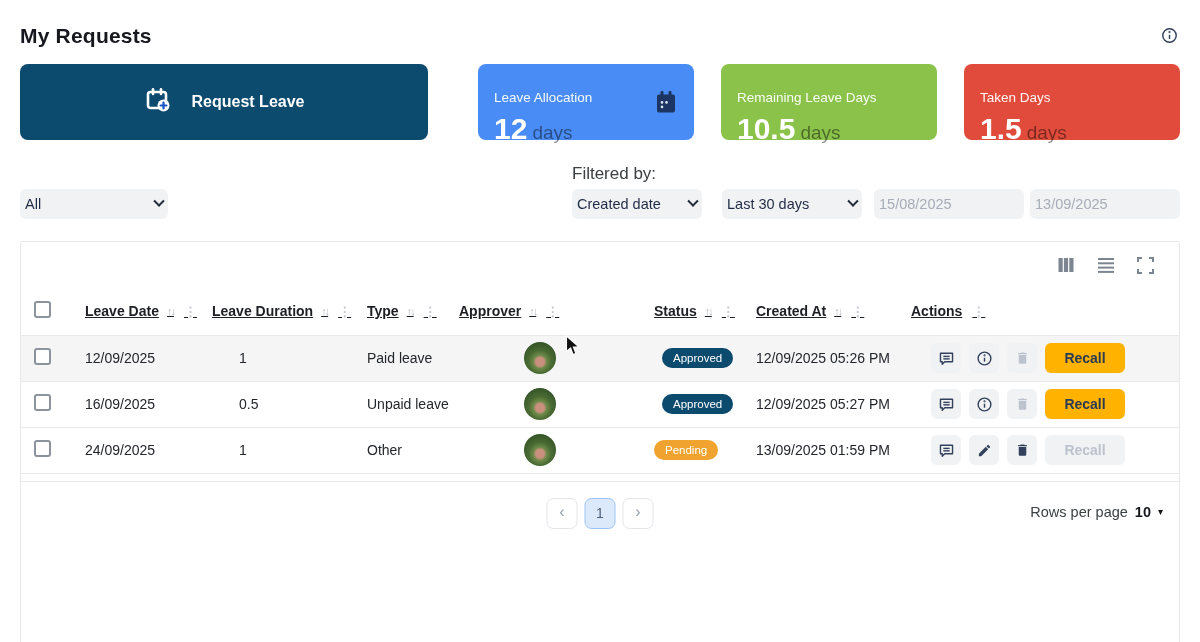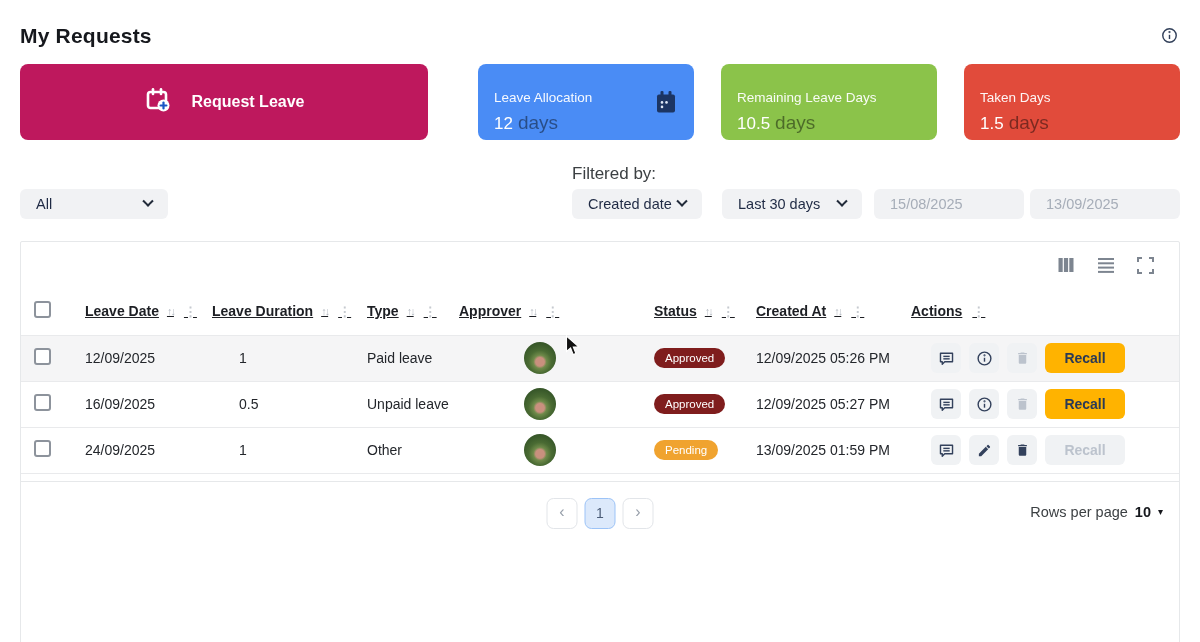--- a/index.html
+++ b/index.html
@@ -7,37 +7,37 @@
               font-family:"Liberation Sans", sans-serif; color:#202124; }
   .page { position:relative; width:1200px; height:642px; padding:24px 20px 0 20px; }
 
   
   .page-header { display:flex; align-items:flex-start; justify-content:space-between; }
   .page-title { font-size:21px; font-weight:700; color:#16181d; letter-spacing:.2px; }
   .info-top { margin-top:3px; margin-right:2px; cursor:pointer; }
 
   
   .stats-row { display:flex; margin-top:16px; height:76px; }
-  .request-leave { width:408px; height:76px; border:none; border-radius:8px; background:#be185d;
+  .request-leave { width:408px; height:76px; border:none; border-radius:8px; background:#0c4a6e;
                    color:#fff; font-family:inherit; font-size:16px; font-weight:700; cursor:pointer;
                    display:flex; align-items:center; justify-content:center; gap:20px; }
   .cards { display:flex; gap:27px; margin-left:50px; flex:1; }
   .stat-card { flex:1; border-radius:8px; padding:26px 16px 12px 16px; position:relative; }
   .stat-card.blue  { background:#4a8cf5; }
   .stat-card.green { background:#8bc34a; }
   .stat-card.red   { background:#e14b3b; }
   .stat-label { font-size:13.5px; color:rgba(255,255,255,.95); }
   .stat-value-row { margin-top:7px; font-size:19px; color:rgba(0,0,0,.45); }
-  .stat-value { font-size:17px; font-weight:400; color:#ffffff; margin-right:5px; }
+  .stat-value { font-size:30px; font-weight:700; color:#ffffff; margin-right:5px; }
   .stat-cal-icon { position:absolute; right:16px; top:50%; transform:translateY(-42%); }
 
   
   .filter-row { display:flex; align-items:flex-end; margin-top:24px; }
   .select, .date-input { height:30px; background:#f1f2f4; border-radius:6px; border:none;
-                         display:flex; align-items:center; padding:0 16px; font-size:14.5px;
+                         display:flex; align-items:center; padding:0 5px; font-size:14.5px;
                          color:#1f2a44; font-family:inherit; cursor:pointer; }
   .select .chev { margin-left:auto; width:8px; height:8px; border-right:2px solid #222b3a;
                   border-bottom:2px solid #222b3a; transform:rotate(45deg) translate(-2px,-2px); }
   .select-all { width:148px; }
   .filters-right { margin-left:auto; }
   .filtered-by { font-size:17px; color:#3c4043; margin-bottom:5px; }
   .filters-controls { display:flex; align-items:center; }
   .select-field { width:130px; margin-right:20px; }
   .select-range { width:140px; margin-right:12px; }
   .date-input { width:150px; color:#a6adb8; cursor:default; }
@@ -62,21 +62,21 @@
   .dots-ic { font-size:13px; color:#c6cad0; margin-left:10px; font-weight:700; }
   .cb-cell { padding-left:13px !important; }
   .checkbox { width:17px; height:17px; border:2px solid #8d939c; border-radius:3px;
               background:#fff; display:inline-block; cursor:pointer; }
   .dur-cell { padding-left:27px !important; }
   .appr-cell { padding-left:65px !important; }
   .avatar { width:32px; height:32px; border-radius:50%; display:inline-block; vertical-align:middle;
             background:radial-gradient(circle at 50% 62%, #c9907e 0 17%, #6f8a4a 26%, #4a6b33 45%, #39592a 70%, #2e4a23 100%); }
   .badge { display:inline-block; padding:4px 11px; border-radius:12px; font-size:11.5px;
            color:#fff; font-weight:400; }
-  .badge[data-status="approved"] { background:#7f1d1d; }
+  .badge[data-status="approved"] { background:#0c4a6e;margin-left:8px; }
   .badge[data-status="pending"]  { background:#f0a32f; }
   .actions-wrap { display:flex; align-items:center; gap:8px; padding-left:20px; }
   .icon-btn { width:30px; height:30px; border:none; border-radius:6px; background:#f0f2f4;
               display:flex; align-items:center; justify-content:center; cursor:pointer; }
   .icon-btn svg { display:block; }
   .icon-btn.disabled { cursor:default; }
   .recall-btn { width:80px; height:30px; border:none; border-radius:6px; background:#ffb300;
                 color:#2b3a55; font-size:14px; font-weight:700; font-family:inherit; cursor:pointer; }
   .recall-btn.disabled { background:#f0f2f4; color:#bcc3cd; cursor:default; }
 

